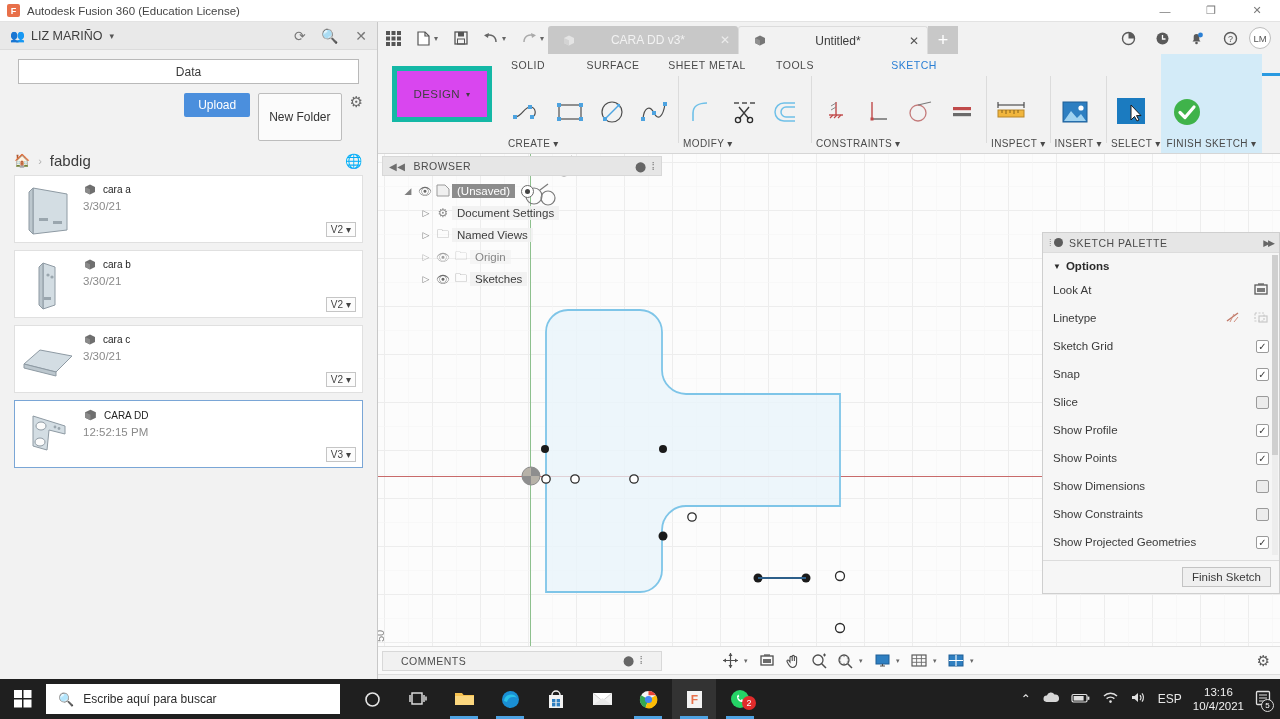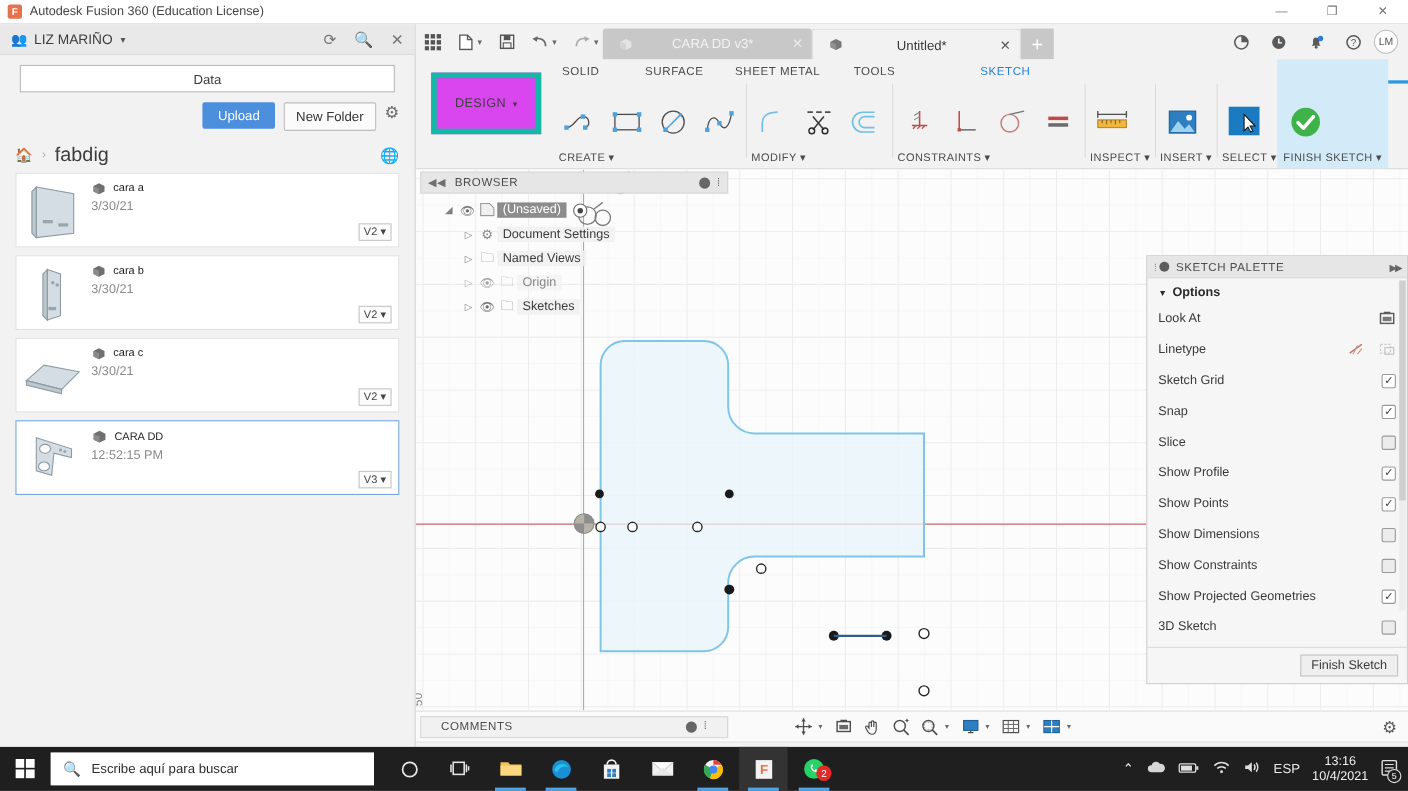--- a/index.html
+++ b/index.html
@@ -50,28 +50,28 @@
   }
   .dp-tab.inactive { background: #eeeeee; color: #555; border-left: none; }
 
   .dp-actions { display:flex; align-items:flex-start; justify-content:flex-end; gap:8px; margin: 9px 14px 0 0; }
   .btn-upload {
     background: #4b8fdd; color:#fff; font-size:12px; border:none; border-radius:2px;
     padding: 5px 14px; cursor:pointer;
   }
   .btn-newfolder {
     background: #fbfbfb; color:#333; font-size:12px; border:1px solid #bdbdbd; border-radius:2px;
-    padding: 5px 10px; cursor:pointer;
+    padding: 16px 10px; cursor:pointer;
   }
   .gear-ico { font-size:15px; color:#6a6a6a; }
 
   .dp-crumb { display:flex; align-items:center; padding: 11px 14px 6px 14px; }
   .dp-crumb .home { font-size:13px; color:#4a4a4a; }
   .dp-crumb .sep  { font-size:11px; color:#b0b0b0; margin: 0 8px; }
-  .dp-crumb .cname{ font-size:18px; color:#3c3c3c; }
+  .dp-crumb .cname{ font-size:15px; color:#3c3c3c; }
   .dp-crumb .globe{ margin-left:auto; font-size:14px; color:#6e6e6e; }
 
   .dp-list { padding: 0 14px; }
   .file-card {
     position: relative; height: 68px; background:#fff; border:1px solid #e0e0e0;
     margin-bottom: 7px; display:flex; align-items:flex-start; cursor: pointer;
   }
   .file-card.selected { border:1px solid #7aa6d6; }
   .file-thumb { width: 68px; height: 66px; display:flex; align-items:center; justify-content:center; }
   .file-info { padding-top: 7px; flex:1; }
@@ -906,24 +906,20 @@
           <div class="pal-row">
             <span class="plabel">Show Constraints</span>
             <span class="chk off"></span>
           </div>
 
           <div class="pal-row">
             <span class="plabel">Show Projected Geometries</span>
             <span class="chk">✓</span>
           </div>
 
-          <div class="pal-row">
-            <span class="plabel">3D Sketch</span>
-            <span class="chk off"></span>
-          </div>
         </div>
 
         <div class="pal-foot">
           <button class="finish-btn">Finish Sketch</button>
         </div>
         <div class="pal-scroll">
             <i></i>
           </div>
       </div>
     </div>

